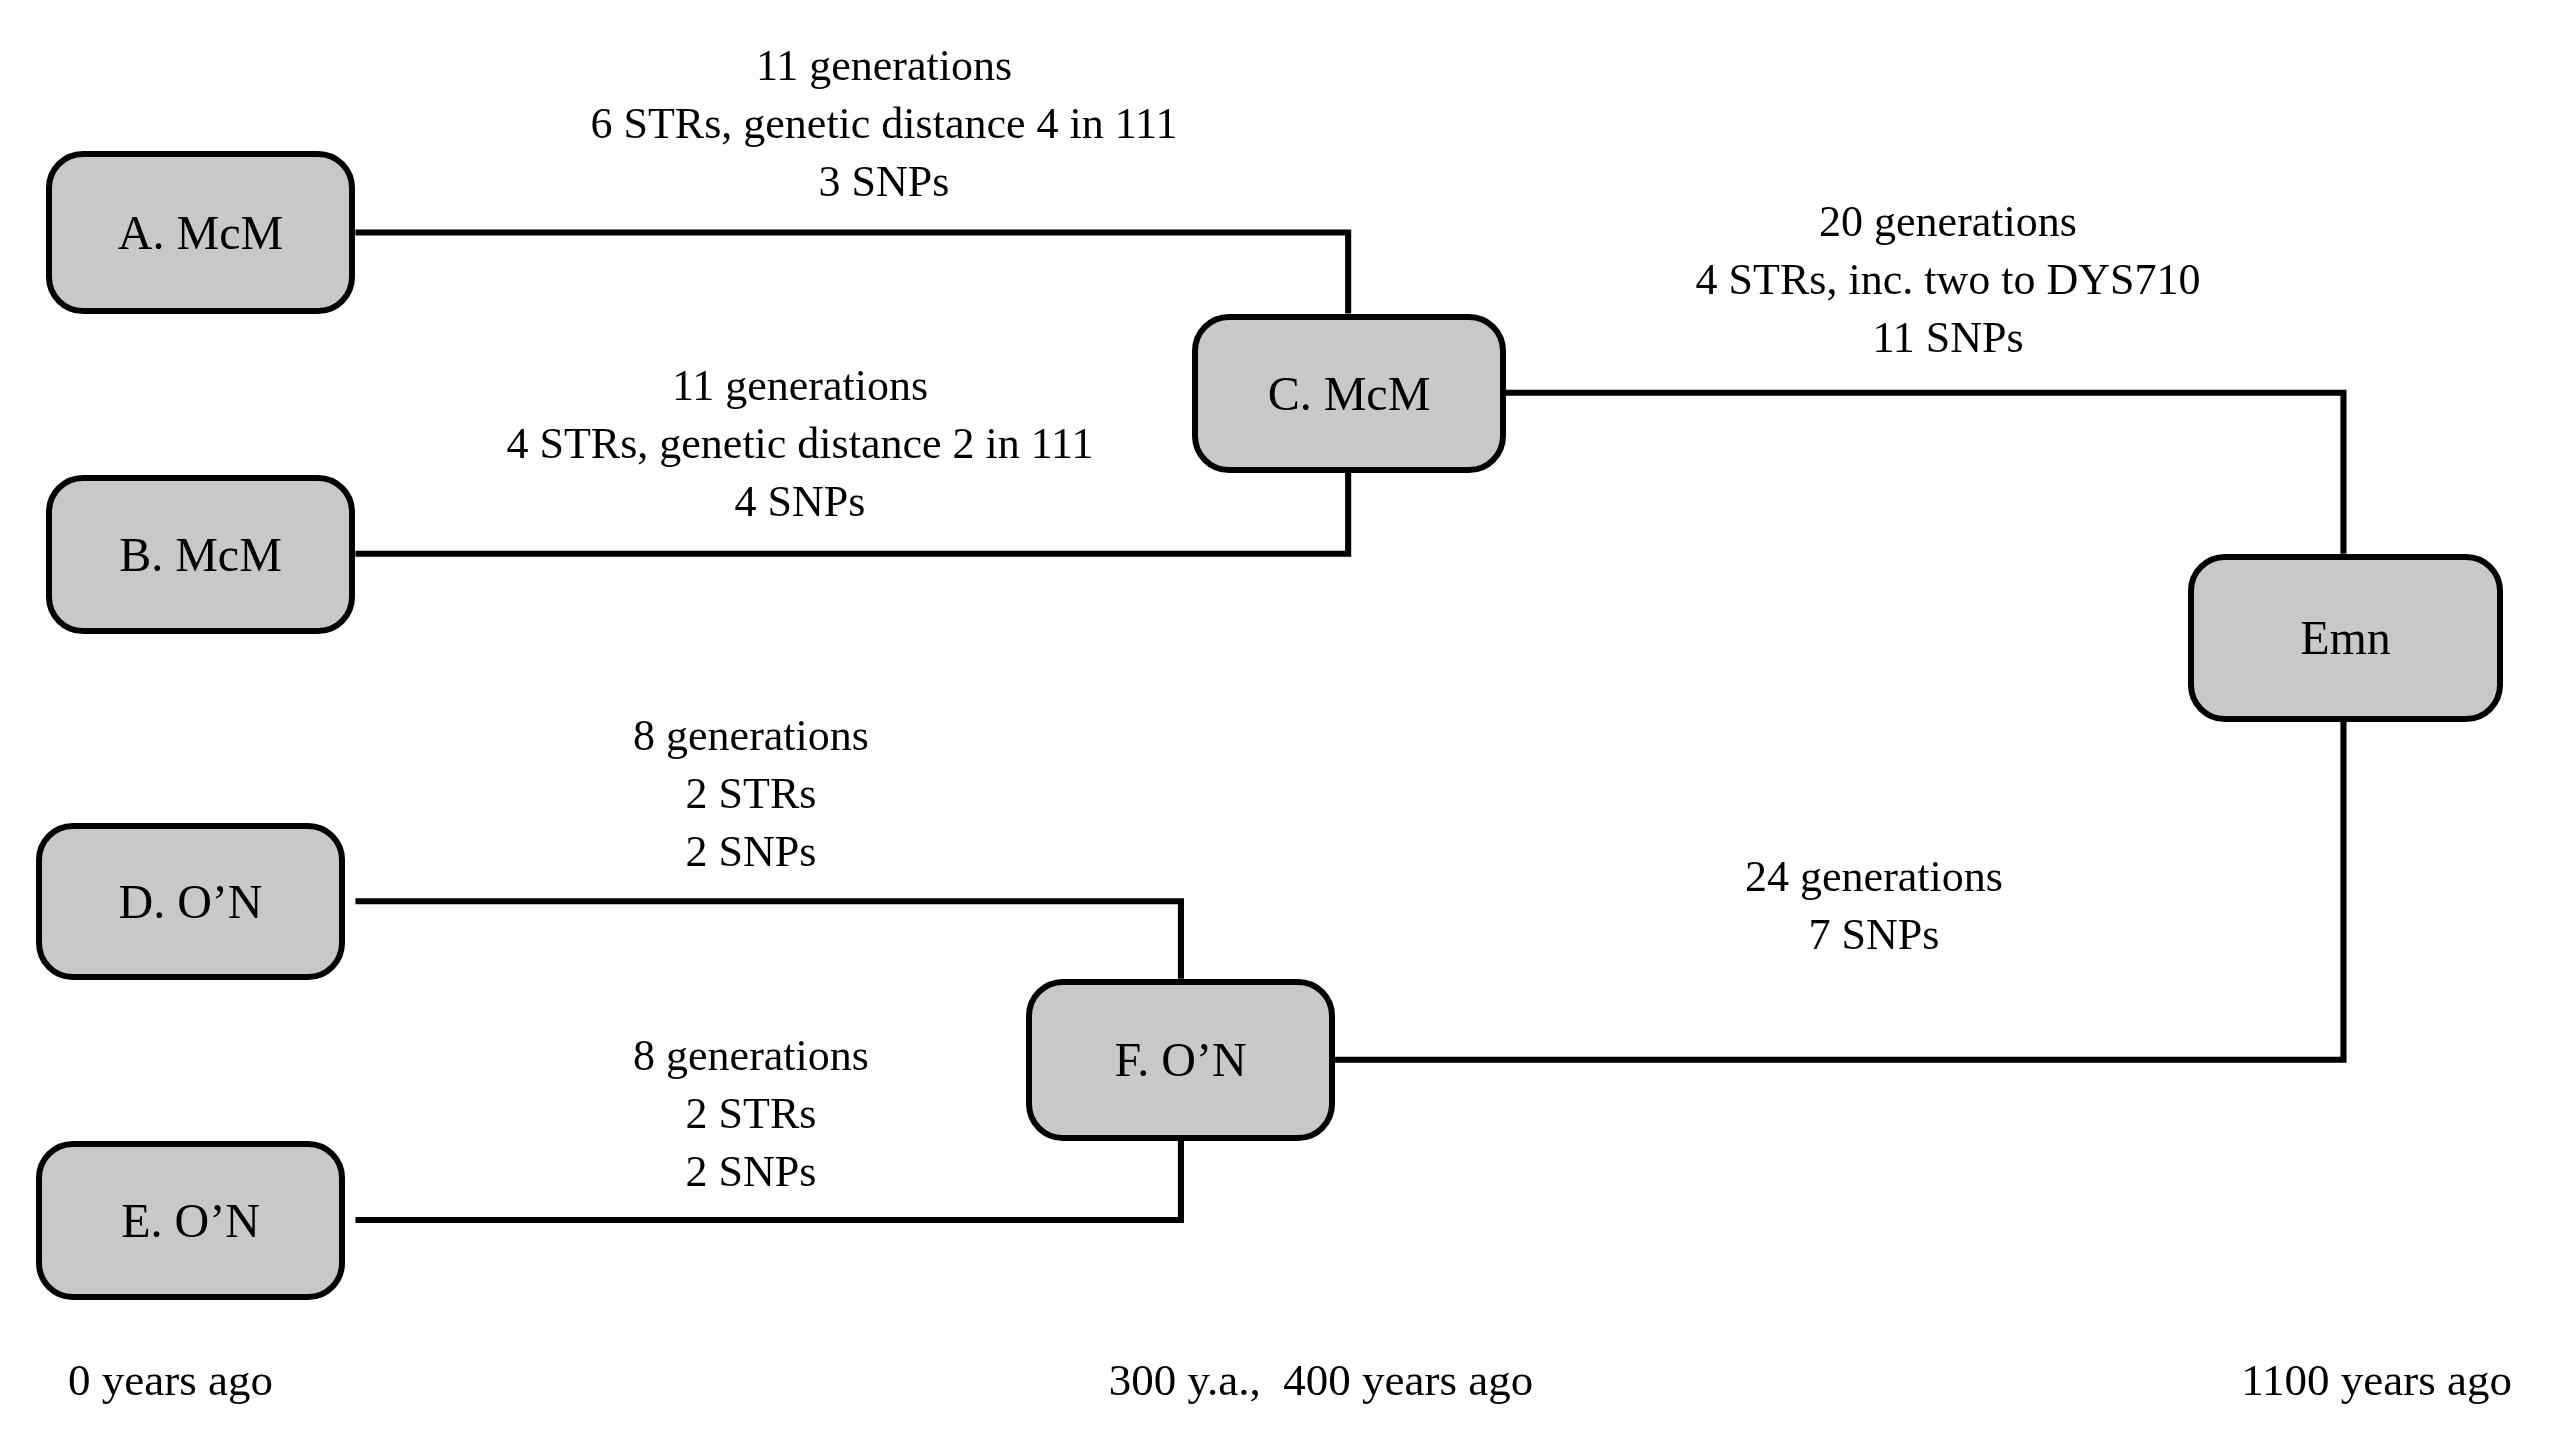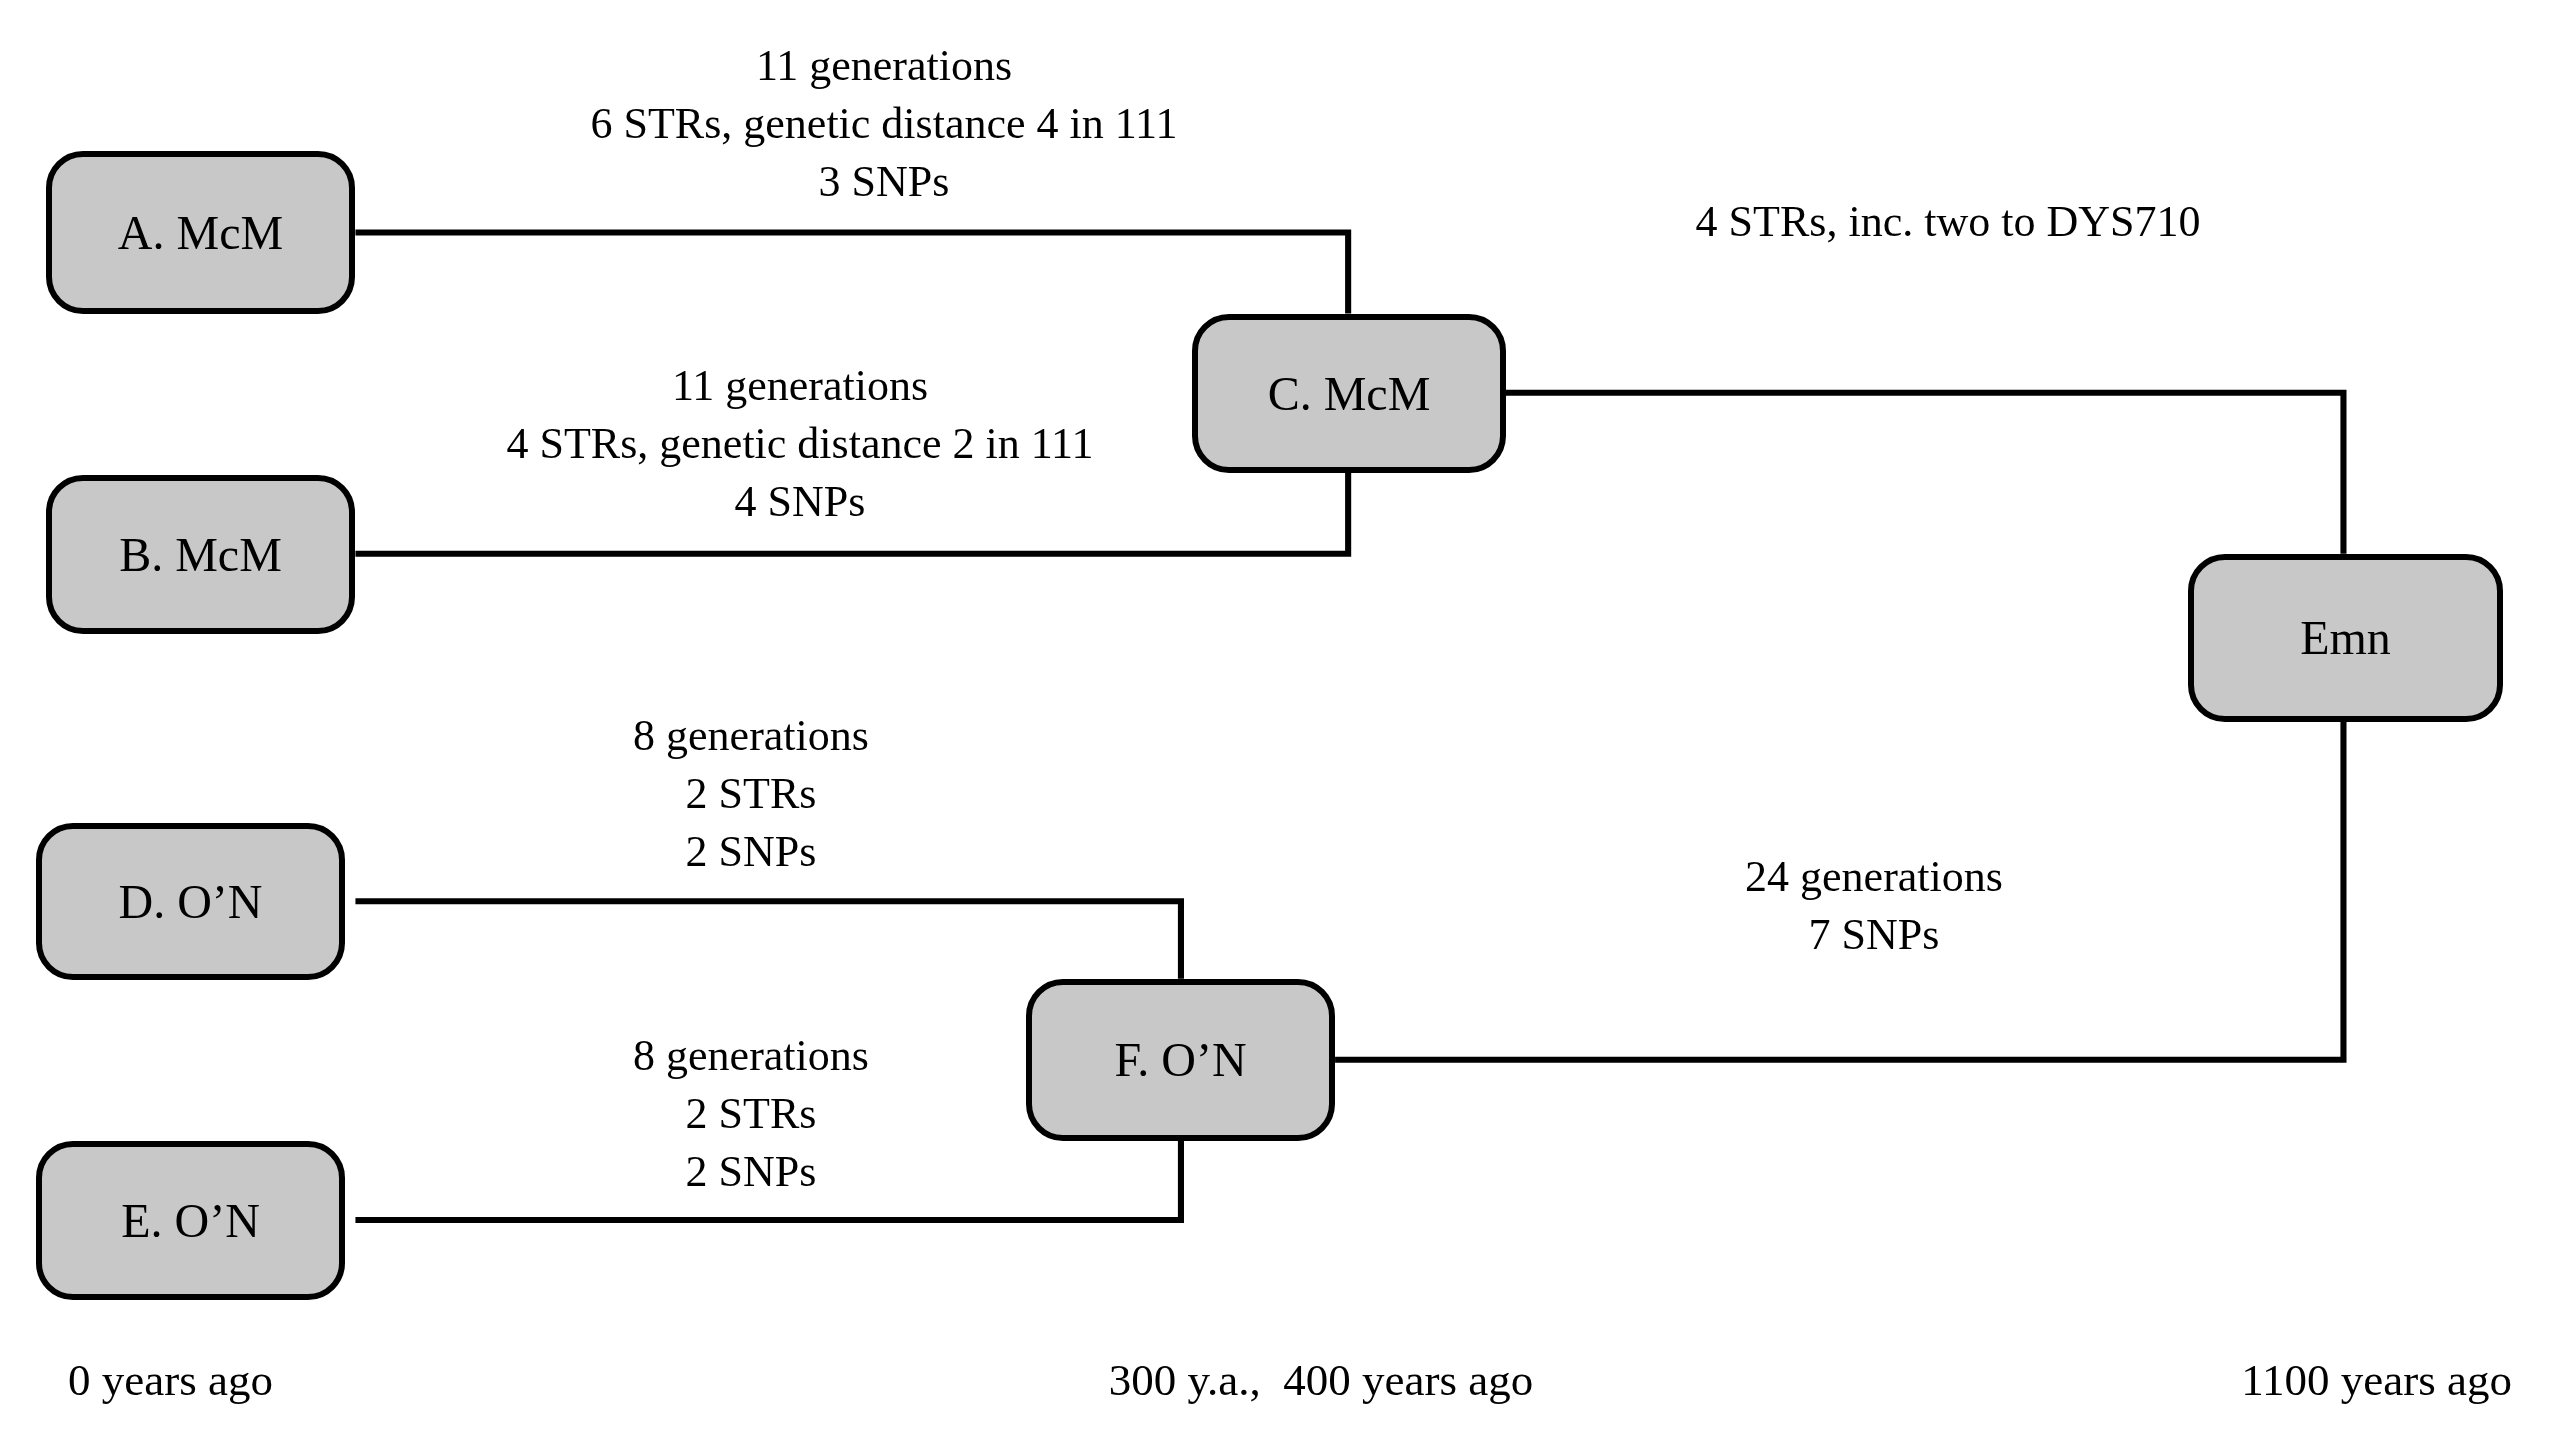--- a/index.html
+++ b/index.html
@@ -96,21 +96,23 @@
     <div>3 SNPs</div>
   </div>
 
   <div class="edge-label edge-label-b">
     <div>11 generations</div>
     <div>4 STRs, genetic distance 2 in 111</div>
     <div>4 SNPs</div>
   </div>
 
   <div class="edge-label edge-label-c">
+    <div>20 generations</div>
     <div>4 STRs, inc. two to DYS710</div>
+    <div>11 SNPs</div>
   </div>
 
   <div class="edge-label edge-label-d">
     <div>8 generations</div>
     <div>2 STRs</div>
     <div>2 SNPs</div>
   </div>
 
   <div class="edge-label edge-label-e">
     <div>8 generations</div>

